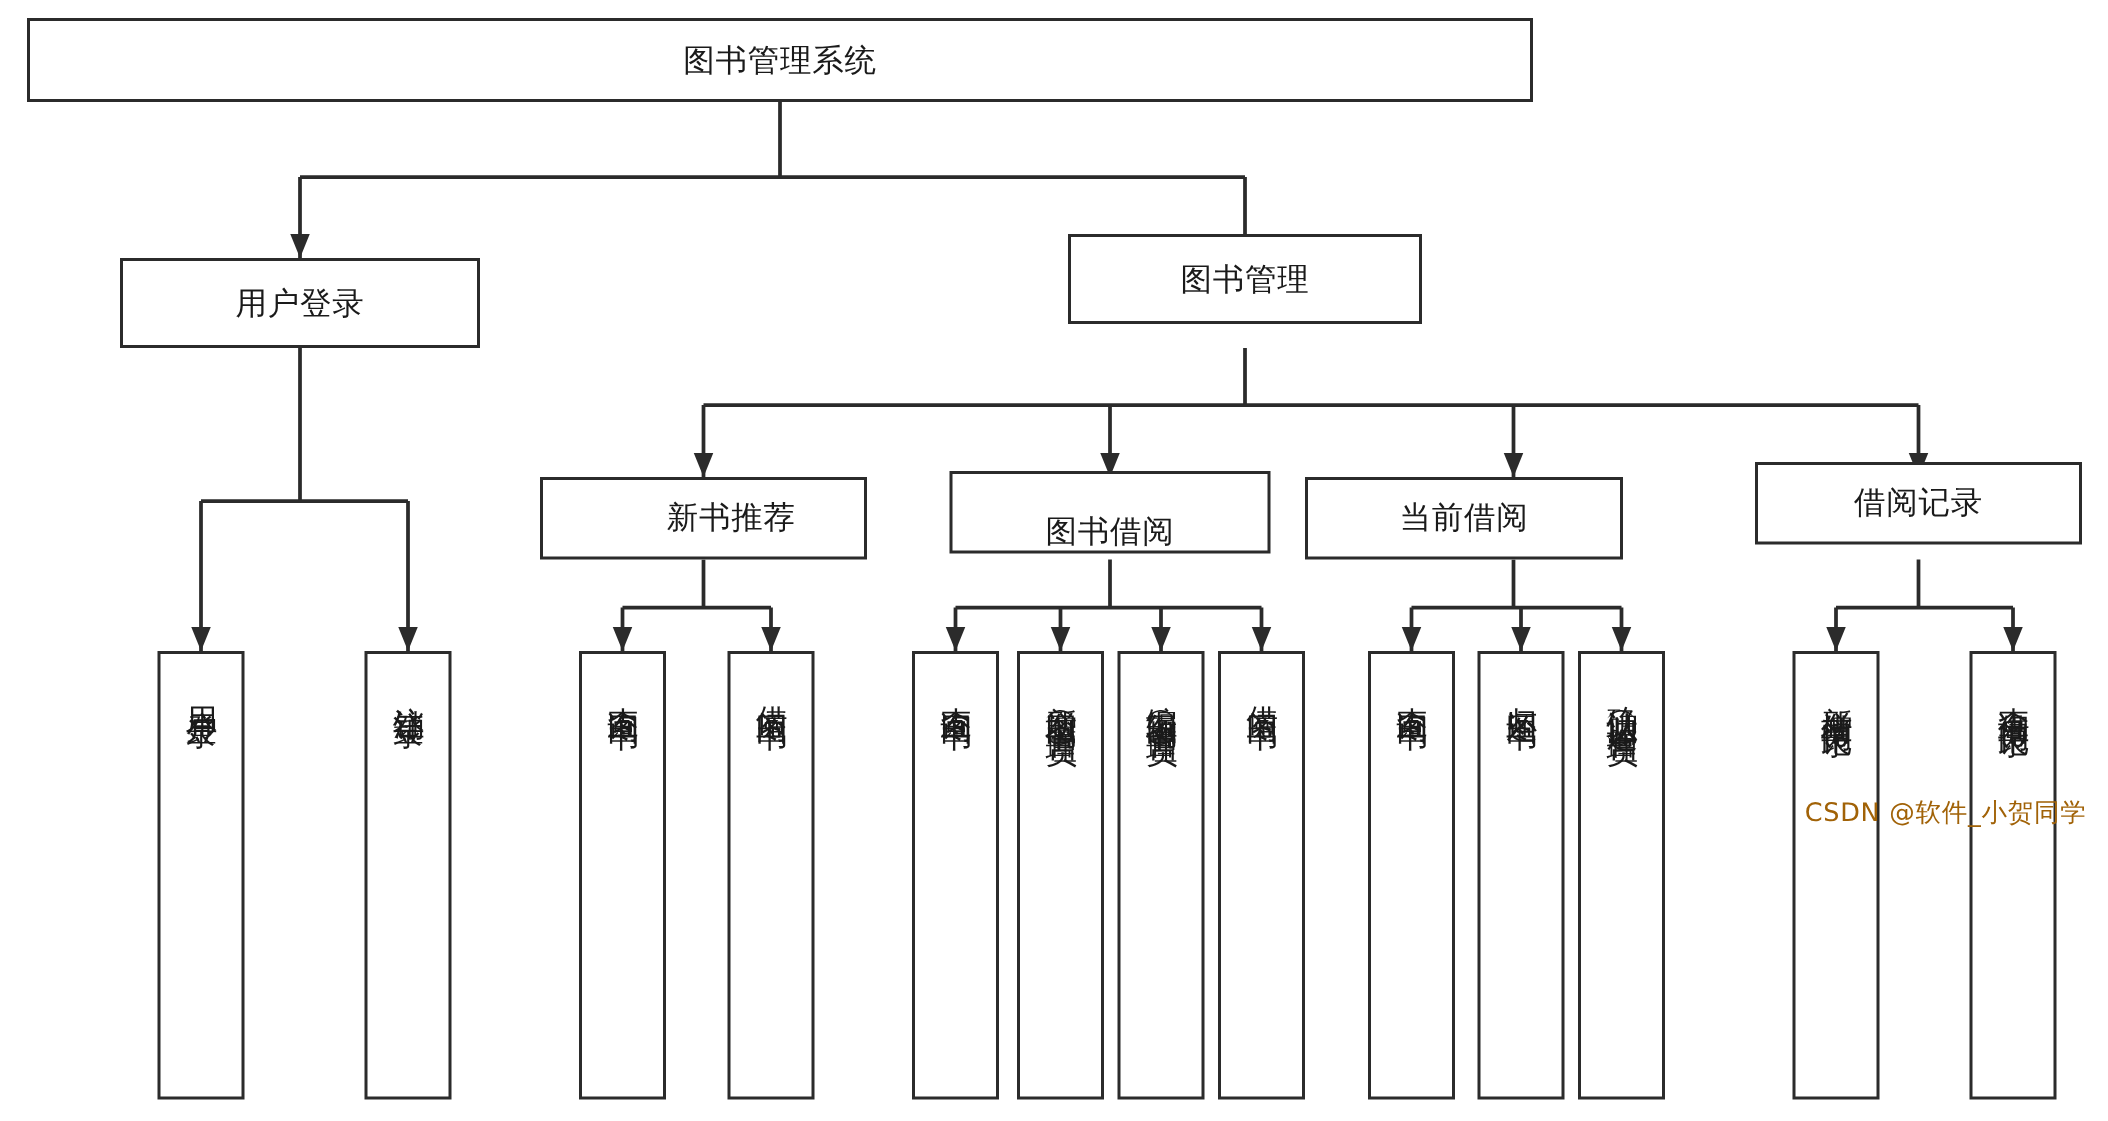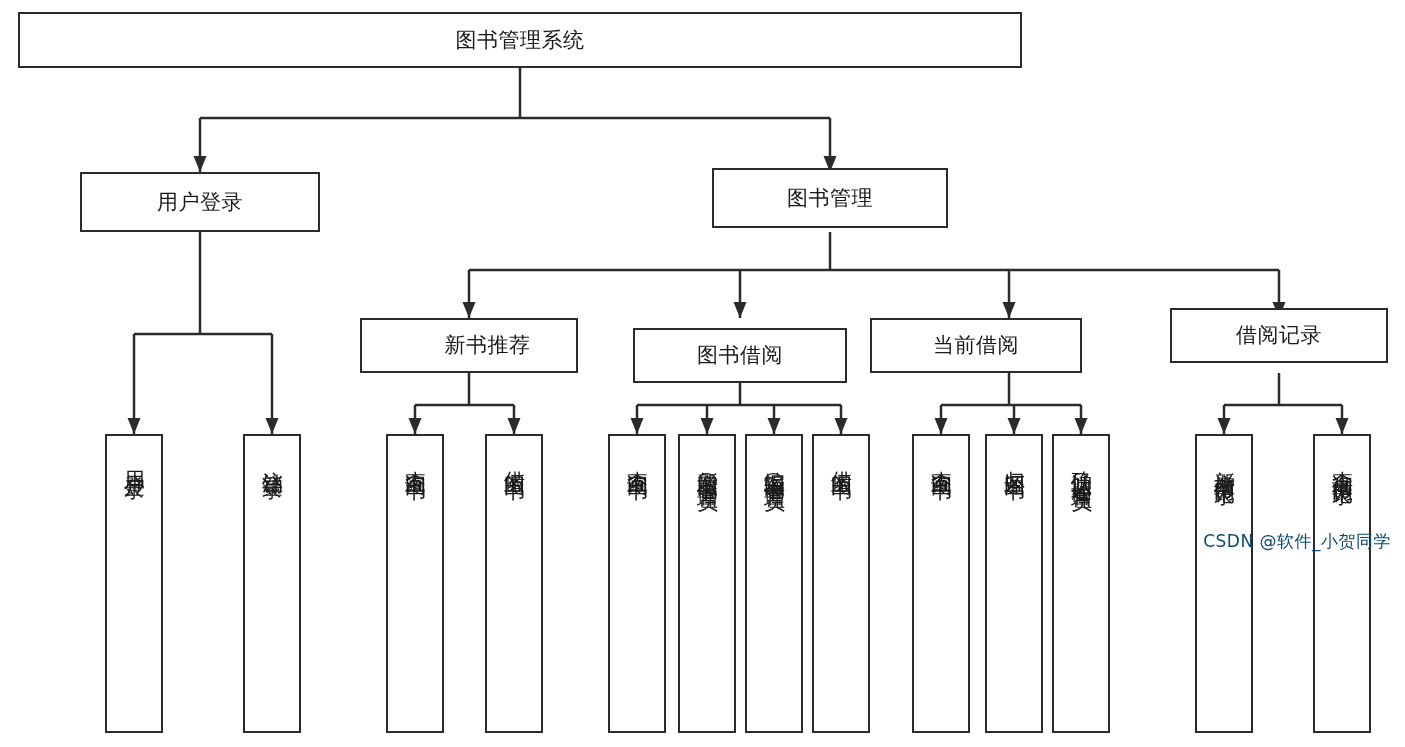--- a/index.html
+++ b/index.html
@@ -54,21 +54,21 @@
     left: 0;
     top: 0;
     width: 1405px;
     height: 747px;
     pointer-events: none;
   }
   #watermark {
     position: absolute;
     right: 14px;
     bottom: 6px;
-    color: #0c4a6e;
+    color: #a16207;
     font-size: 17px;
     letter-spacing: 0.5px;
     white-space: nowrap;
     user-select: none;
     text-align: right;
   }
 </style>
 </head>
 <body>
 
@@ -129,27 +129,27 @@
       <path d="M1335.5,418 L1348.5,418 L1342,434 Z" fill="#2b2b2b"></path>
     </svg>
 
   <div id="nodes-layer">
       <div class="node" style="left: 18px; top: 12px; width: 1004px; height: 56px;">
         <span class="node-label">图书管理系统</span>
       </div>
       <div class="node" style="left: 80px; top: 172px; width: 240px; height: 60px;">
         <span class="node-label">用户登录</span>
       </div>
-      <div class="node" style="left: 712px; top: 168px; width: 236px; height: 60px;">
+      <div class="node" style="left: 712px; top: 156px; width: 236px; height: 60px;">
         <span class="node-label">图书管理</span>
       </div>
       <div class="node" style="left: 360px; top: 318px; width: 218px; height: 55px; padding-left: 37px;">
         <span class="node-label">新书推荐</span>
       </div>
-      <div class="node" style="left: 633px; top: 328px; width: 214px; height: 55px;">
+      <div class="node" style="left: 633px; top: 314px; width: 214px; height: 55px; align-items: flex-end;">
         <span class="node-label">图书借阅</span>
       </div>
       <div class="node" style="left: 870px; top: 318px; width: 212px; height: 55px;">
         <span class="node-label">当前借阅</span>
       </div>
       <div class="node" style="left: 1170px; top: 308px; width: 218px; height: 55px;">
         <span class="node-label">借阅记录</span>
       </div>
       <div class="node vertical" style="left: 105px; top: 434px; width: 58px; height: 299px;">
         <span class="node-label">用户登录</span>

